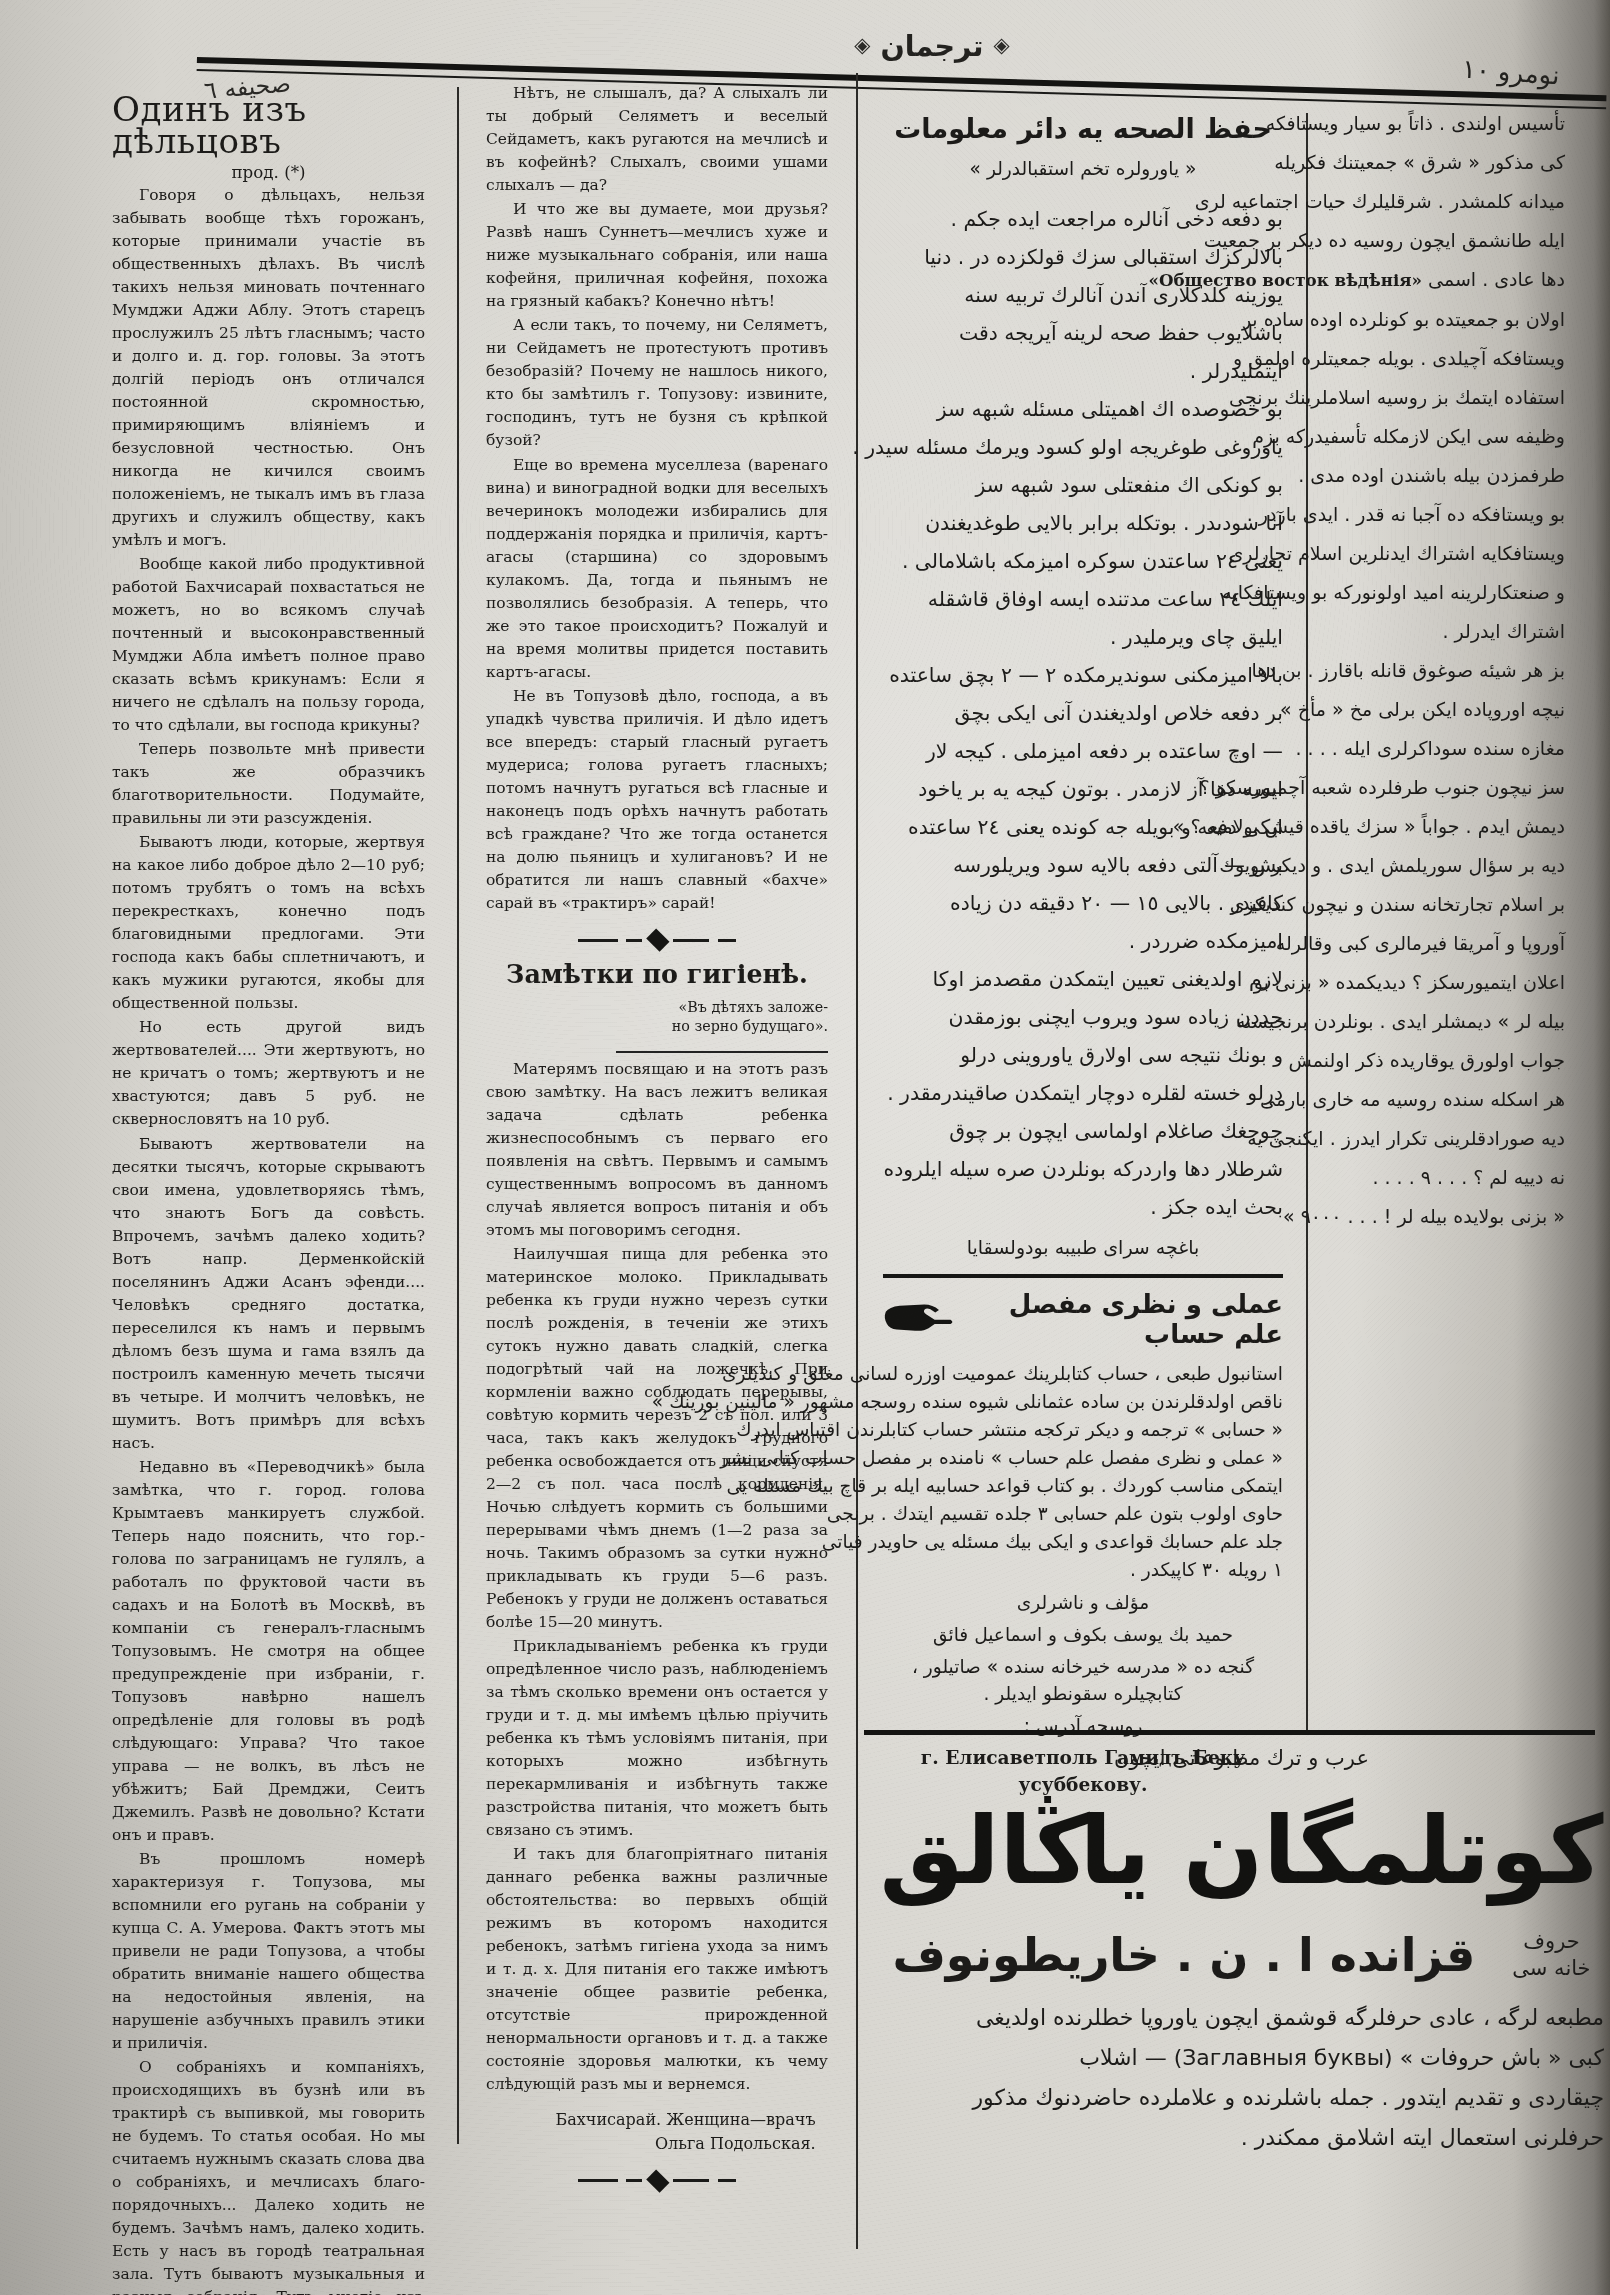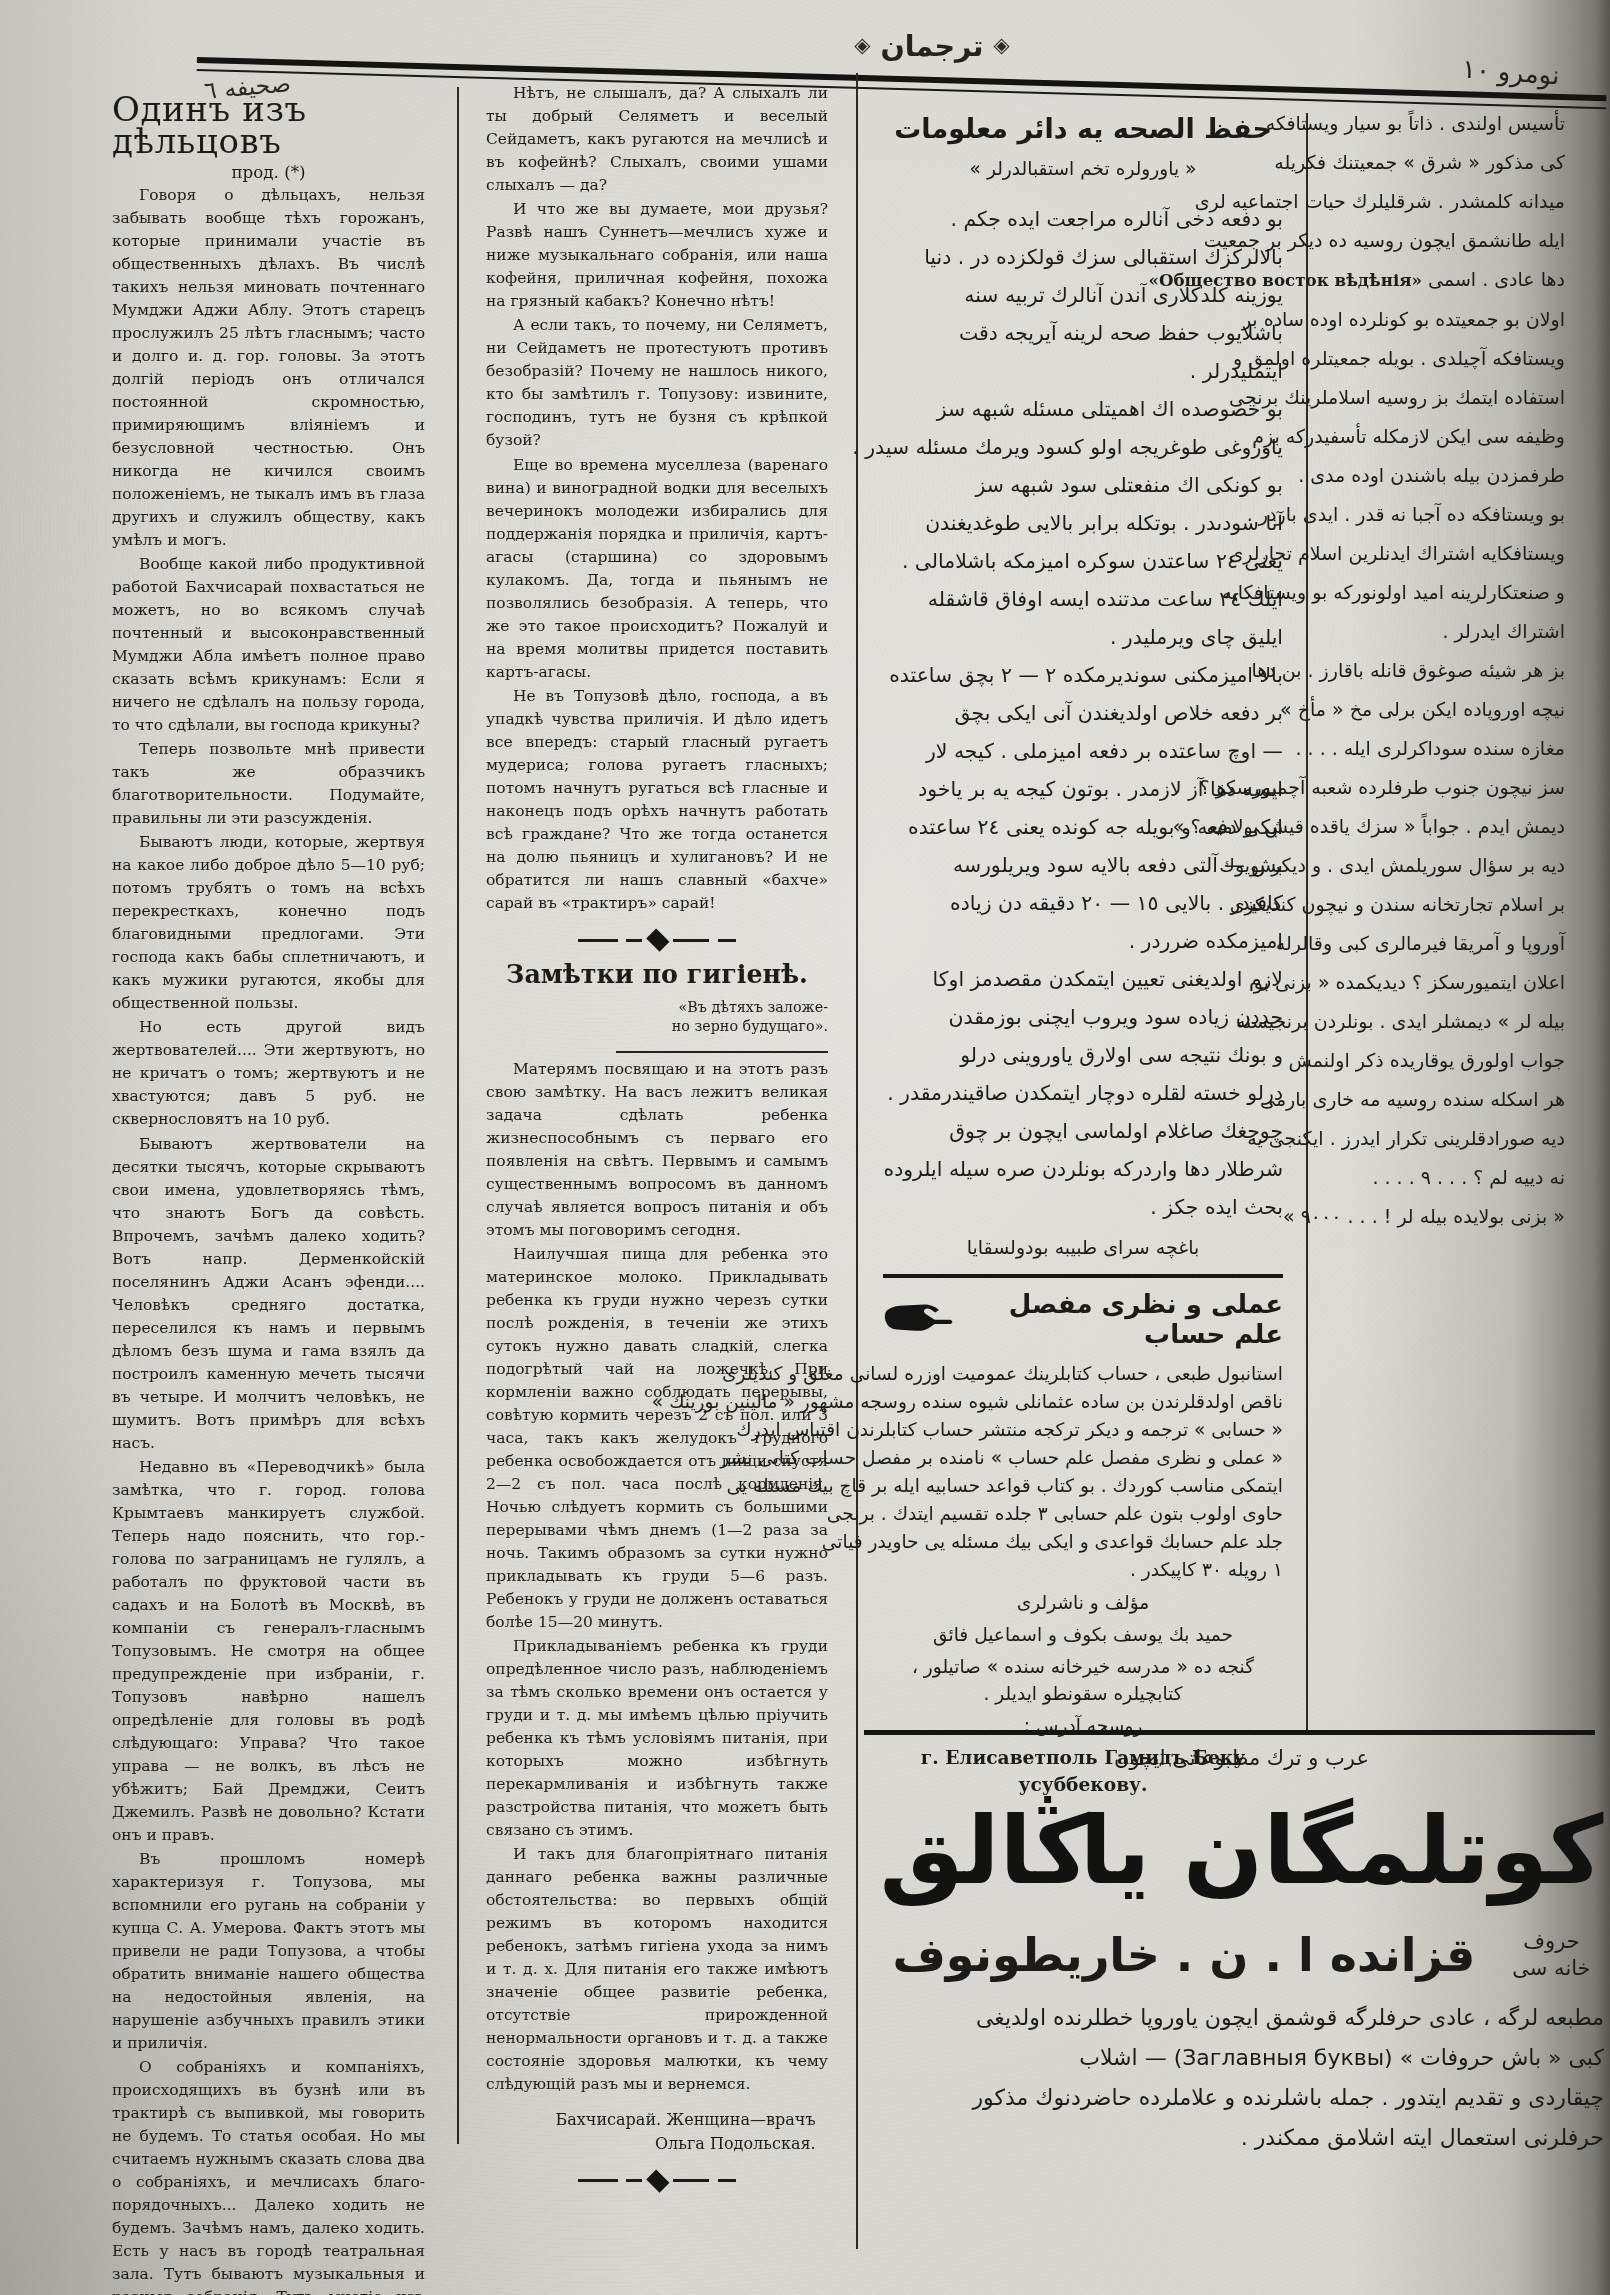--- a/index.html
+++ b/index.html
@@ -80,21 +80,21 @@
   <div class="abs vrule" style="left:856px;top:73px;height:2176px;"></div>
   <div class="abs vrule" style="left:1306px;top:113px;height:1617px;"></div>
 
   <div class="abs ru rucol" style="left:112px;top:93px;width:313px;">
     <h1 class="ru art-title">Одинъ изъ дѣльцовъ</h1>
     <p class="art-sub">прод. (*)</p>
     <div>
         <p>Говоря о дѣльцахъ, нельзя забывать вообще тѣхъ горожанъ, которые принимали участіе въ общественныхъ дѣлахъ. Въ числѣ такихъ нельзя миновать почтеннаго Мумджи Аджи Аблу. Этотъ старецъ прослужилъ 25 лѣтъ гласнымъ; часто и долго и. д. гор. головы. За этотъ долгій періодъ онъ отличался постоянной скромностью, примиряющимъ вліяніемъ и безусловной честностью. Онъ никогда не кичился своимъ положеніемъ, не тыкалъ имъ въ глаза другихъ и служилъ обществу, какъ умѣлъ и могъ.</p>
         <p>Вообще какой либо продуктивной работой Бахчисарай похвастаться не можетъ, но во всякомъ случаѣ почтенный и высоконравственный Мумджи Абла имѣетъ полное право сказать всѣмъ крикунамъ: Если я ничего не сдѣлалъ на пользу города, то что сдѣлали, вы господа крикуны?</p>
         <p>Теперь позвольте мнѣ привести такъ же образчикъ благотворительности. Подумайте, правильны ли эти разсужденія.</p>
-        <p>Бываютъ люди, которые, жертвуя на какое либо доброе дѣло 5—10 руб; потомъ трубятъ о томъ на всѣхъ перекресткахъ, конечно подъ благовидными предлогами. Эти господа какъ бабы сплетничаютъ, и какъ мужики ругаются, якобы для общественной пользы.</p>
+        <p>Бываютъ люди, которые, жертвуя на какое либо доброе дѣло 2—10 руб; потомъ трубятъ о томъ на всѣхъ перекресткахъ, конечно подъ благовидными предлогами. Эти господа какъ бабы сплетничаютъ, и какъ мужики ругаются, якобы для общественной пользы.</p>
         <p>Но есть другой видъ жертвователей.... Эти жертвуютъ, но не кричатъ о томъ; жертвуютъ и не хвастуются; давъ 5 руб. не сквернословятъ на 10 руб.</p>
         <p>Бываютъ жертвователи на десятки тысячъ, которые скрываютъ свои имена, удовлетворяясь тѣмъ, что знаютъ Богъ да совѣсть. Впрочемъ, зачѣмъ далеко ходить? Вотъ напр. Дерменкойскій поселянинъ Аджи Асанъ эфенди.... Человѣкъ средняго достатка, переселился къ намъ и первымъ дѣломъ безъ шума и гама взялъ да построилъ каменную мечеть тысячи въ четыре. И молчитъ человѣкъ, не шумитъ. Вотъ примѣръ для всѣхъ насъ.</p>
         <p>Недавно въ «Переводчикѣ» была замѣтка, что г. город. голова Крымтаевъ манкируетъ службой. Теперь надо пояснить, что гор.-голова по заграницамъ не гулялъ, а работалъ по фруктовой части въ садахъ и на Болотѣ въ Москвѣ, въ компаніи съ генералъ-гласнымъ Топузовымъ. Не смотря на общее предупрежденіе при избраніи, г. Топузовъ навѣрно нашелъ опредѣленіе для головы въ родѣ слѣдующаго: Управа? Что такое управа — не волкъ, въ лѣсъ не убѣжитъ; Бай Дремджи, Сеитъ Джемилъ. Развѣ не довольно? Кстати онъ и правъ.</p>
         <p>Въ прошломъ номерѣ характеризуя г. Топузова, мы вспомнили его ругань на собраніи у купца С. А. Умерова. Фактъ этотъ мы привели не ради Топузова, а чтобы обратить вниманіе нашего общества на недостойныя явленія, на нарушеніе азбучныхъ правилъ этики и приличія.</p>
         <p>О собраніяхъ и компаніяхъ, происходящихъ въ бузнѣ или въ трактирѣ съ выпивкой, мы говорить не будемъ. То статья особая. Но мы считаемъ нужнымъ сказать слова два о собраніяхъ, и мечлисахъ благо-порядочныхъ... Далеко ходить не будемъ. Зачѣмъ намъ, далеко ходить. Есть у насъ въ городѣ театральная зала. Тутъ бываютъ музыкальныя и разныя собранія. Тутъ многіе изъ насъ бывали и какъ люди держатъ и ведутъ себя видали... Скажи мнѣ добрый Селяметъ или веселый Сейдамедъ, слышалъ ли ты тутъ чтобы ругали, оскорбляли священника или раввина или кричали публично анасыны бабасыны?</p>
       </div>
 
   </div>
 
   <div class="abs ru rucol" style="left:486px;top:82px;width:342px;">

